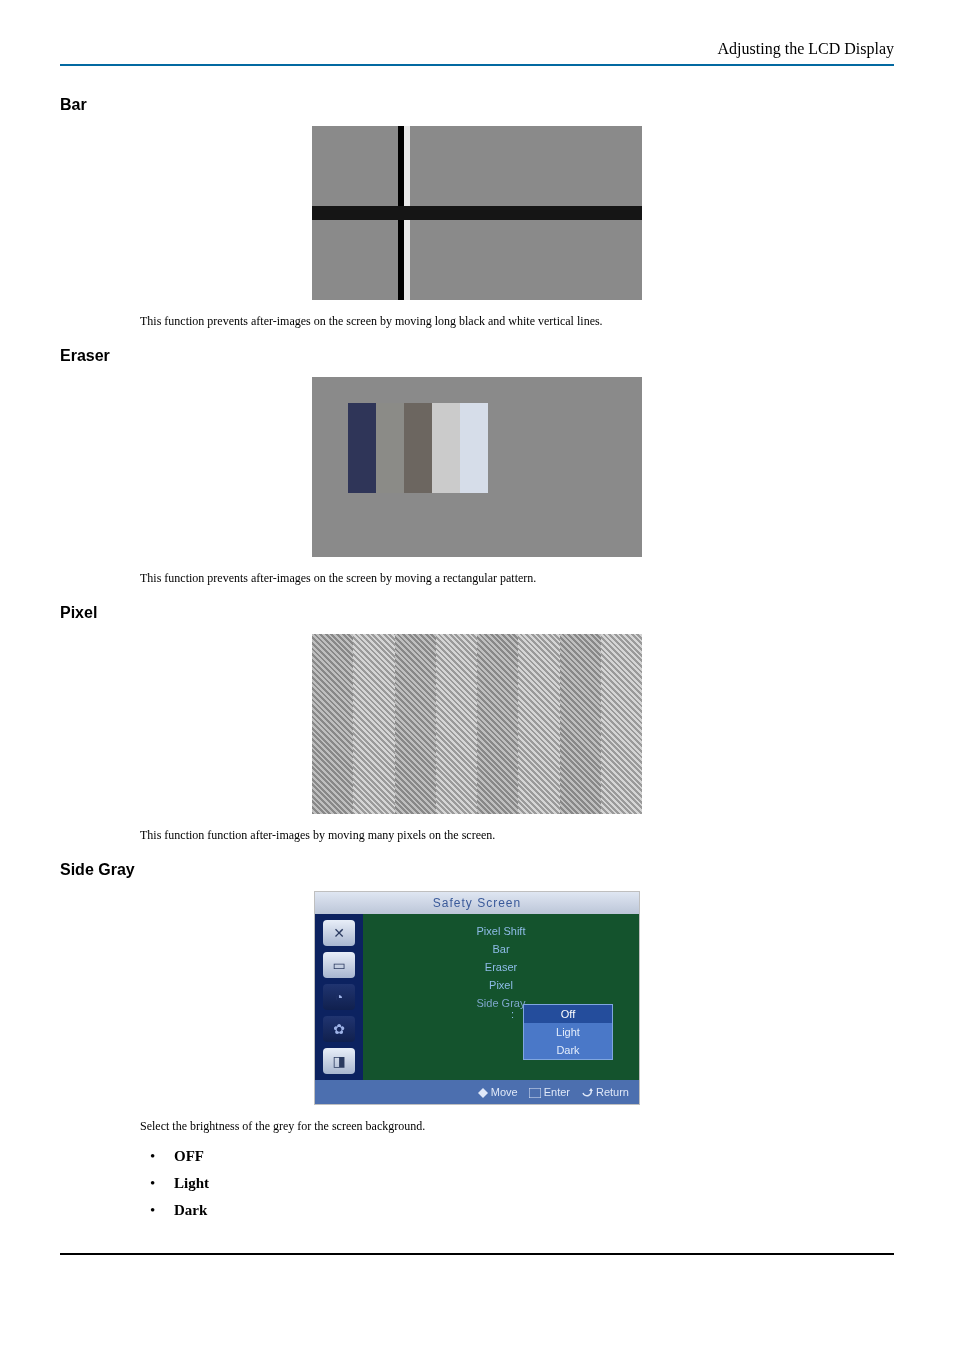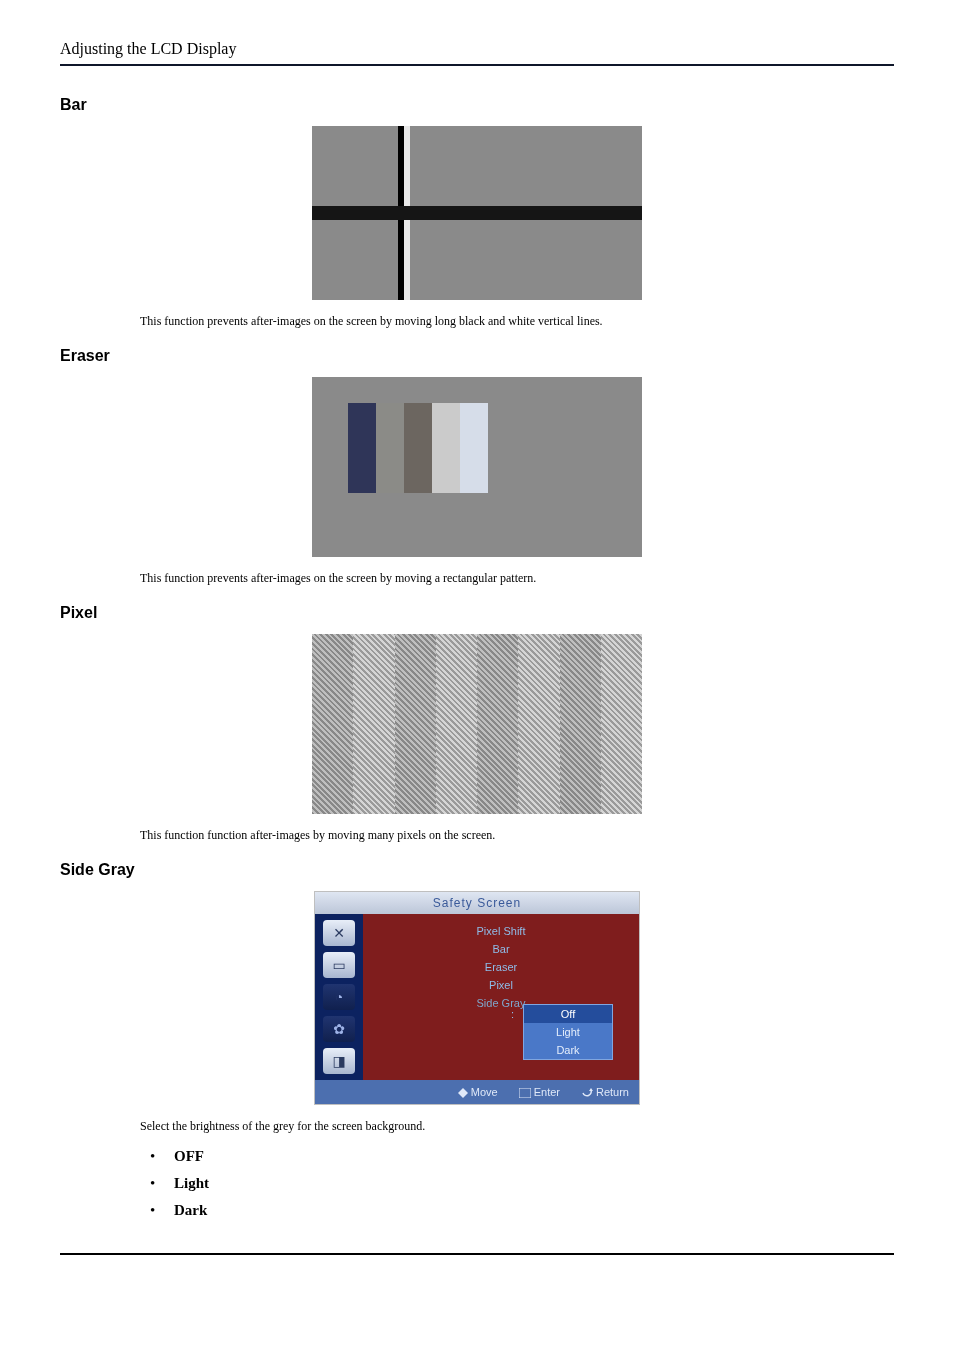--- a/index.html
+++ b/index.html
@@ -5,24 +5,24 @@
   * { margin: 0; padding: 0; box-sizing: border-box; }
   body {
     font-family: "Times New Roman", Times, serif;
     background: #ffffff;
     width: 954px;
     margin: 0 auto;
     padding: 40px 60px;
     color: #000;
   }
   .header-title {
-    text-align: left;
+    text-align: right;
     font-size: 16px;
     padding-bottom: 6px;
-    border-bottom: 2px solid #0f172a;
+    border-bottom: 2px solid #0369a1;
     margin-bottom: 30px;
   }
   .section-heading {
     font-family: Arial, Helvetica, sans-serif;
     font-weight: bold;
     font-size: 16px;
     margin-top: 18px;
     margin-bottom: 12px;
   }
   .image-wrap {
@@ -123,38 +123,38 @@
     display:flex; flex-direction:column; align-items:center; gap:6px;
   }
   .osd-icons .ico {
     width:32px; height:26px; border-radius:4px;
     background:linear-gradient(#e8eef8,#a8b6d0);
     display:flex; align-items:center; justify-content:center;
     font-size:14px; color:#2a3a60;
   }
   .ico.dark { background:linear-gradient(#203470,#10204e); color:#9fb4e8; }
   .osd-menu {
-    flex:1; background:#7f1d1d;
+    flex:1; background:#14532d;
     padding:8px 10px 20px 10px;
     color:#8fbce8;
     position:relative;
   }
   .osd-menu .item { padding:3px 0; }
   .osd-menu .sel-label { color:#7fa7cc; }
   .osd-options {
     position:absolute; top:90px; left:160px;
     background:#4a78c8; border:1px solid #80a6e0;
     width:90px;
   }
   .osd-options .opt { padding:3px 6px; color:#e3edfb; }
   .osd-options .opt.active { background:#244d9c; color:#fff; }
   .osd-footer {
     background:#4c6faf;
     padding:6px 10px;
-    display:flex; justify-content:flex-end; gap:21px;
+    display:flex; justify-content:flex-end; gap:11px;
     font-size:11px; color:#dfe8f8;
   }
   .osd-footer span svg { vertical-align:-2px; margin-right:3px; }
   .colon-mark { position:absolute; top:94px; left:148px; color:#8fbce8; }
 </style>
 </head>
 <body>
 
 <div class="header-title">Adjusting the LCD Display</div>
 

